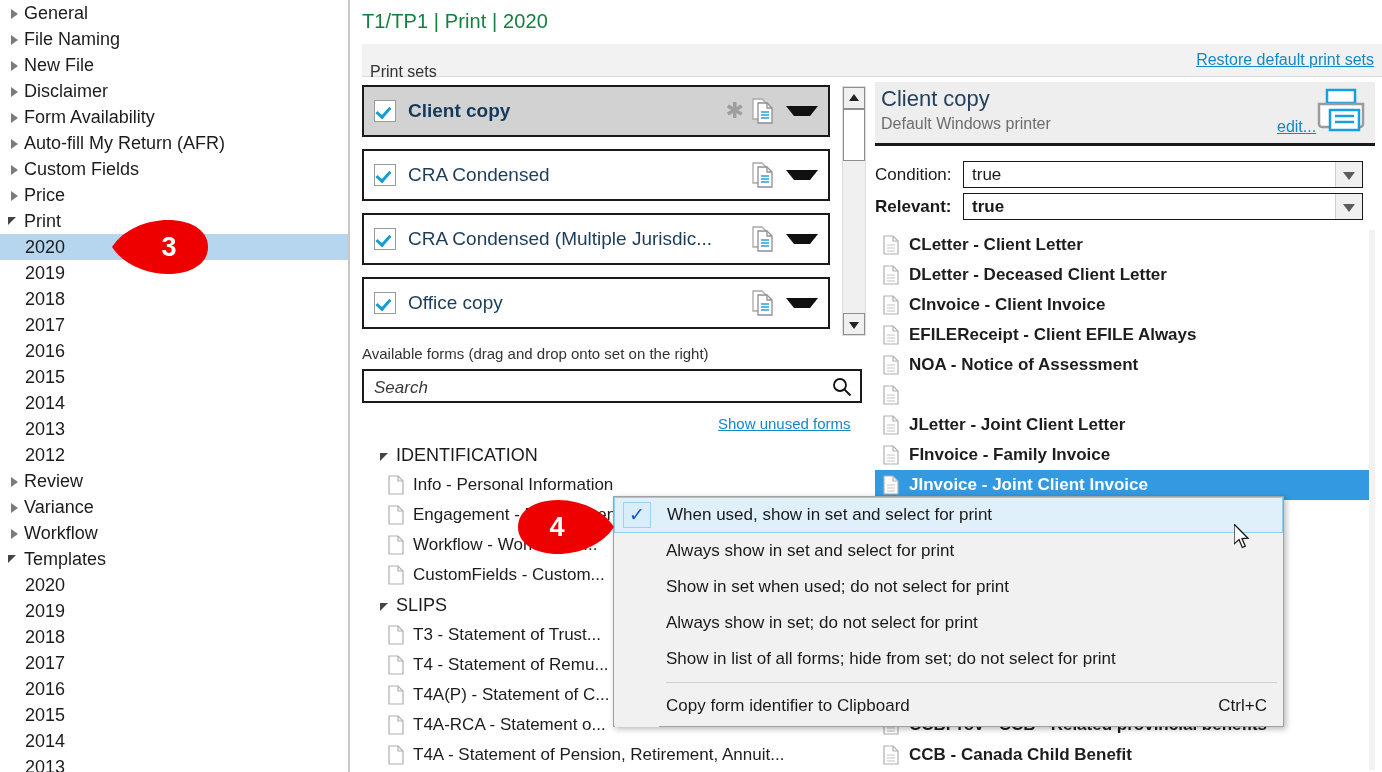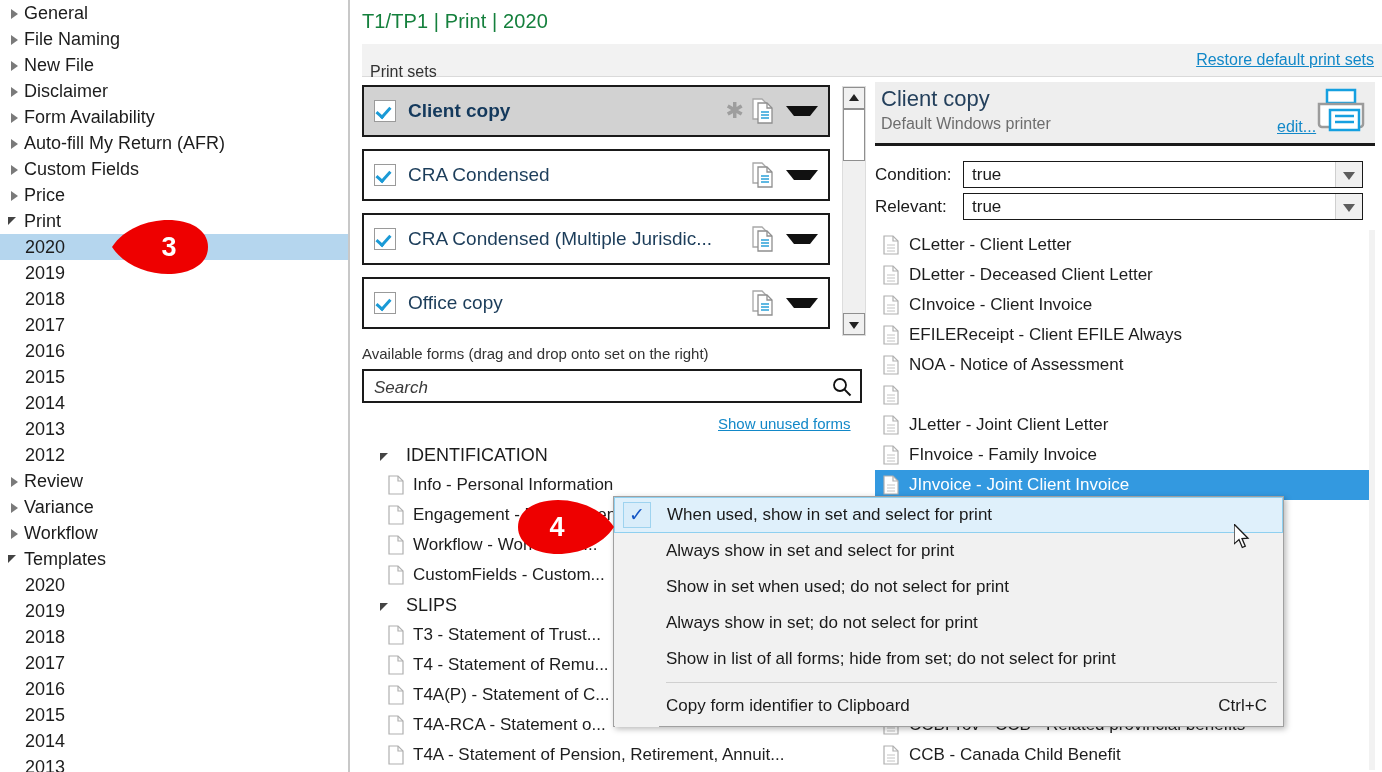--- a/index.html
+++ b/index.html
@@ -253,21 +253,20 @@
     width: 500px; height: 332px;
     overflow: hidden;
   }
   .ft-group {
     height: 30px;
     display: flex;
     align-items: center;
     font-size: 18px;
     color: #1c1c1c;
     padding-left: 16px;
-    gap: 10px;
   }
   .ft-group .tw.expanded::before { top: 11px; }
   .ft-item {
     height: 30px;
     display: flex;
     align-items: center;
     font-size: 17px;
     color: #1d1d1d;
     padding-left: 26px;
     white-space: nowrap;
@@ -385,20 +384,21 @@
     overflow: hidden;
   }
   .dl-item {
     height: 30px;
     display: flex;
     align-items: center;
     font-size: 17px;
     color: #1d1d1d;
     padding-left: 8px;
     white-space: nowrap;
+    font-weight: bold;
   }
   .dl-item.sel {
     background: #3399e0;
     color: #ffffff;
   }
   .dl-item .page-icon { margin-right: 10px; }
 
   #detail-scroll {
     position: absolute;
     left: 494px; top: 148px;
@@ -780,21 +780,21 @@
   </div>
 
   <div class="field-row" style="top:78px;">
     <span class="fl">Condition:</span>
     <span class="combo">
       <span class="cv">true</span>
       <span class="cbtn"></span>
     </span>
   </div>
 
-  <div class="field-row" style="top:110px;">
+  <div class="field-row" style="top:110px;font-weight:bold;">
     <span class="fl">Relevant:</span>
     <span class="combo">
       <span class="cv">true</span>
       <span class="cbtn"></span>
     </span>
   </div>
 
   <div id="detail-list">
       <div class="dl-item">
         <span class="page-icon"><svg viewBox="0 0 16 20" width="16" height="20">

